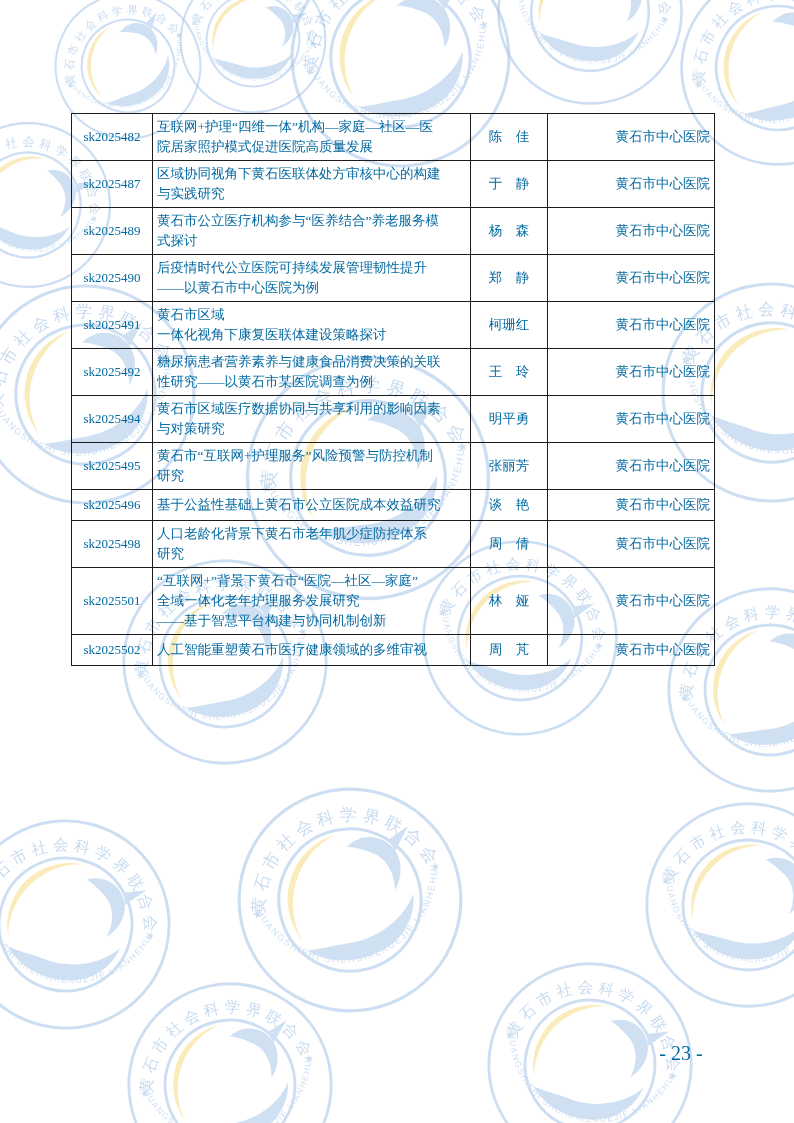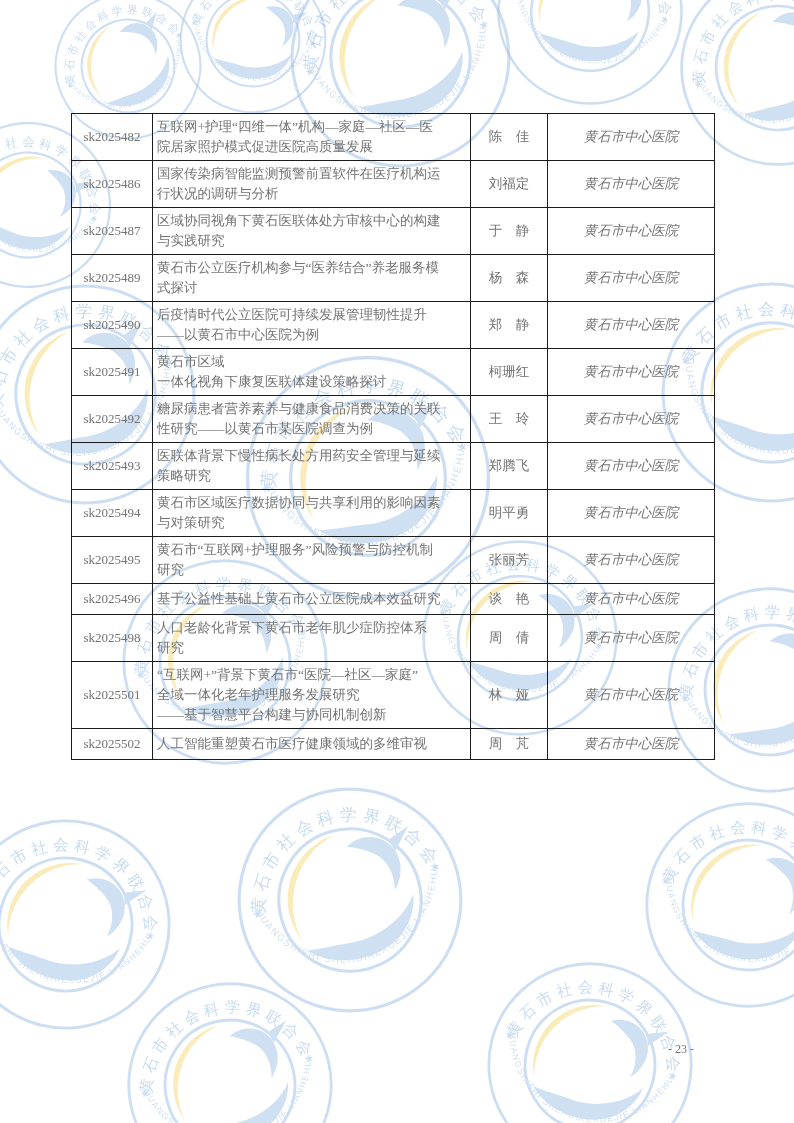--- a/index.html
+++ b/index.html
@@ -2,21 +2,21 @@
 <html><head>
 <meta charset="utf-8">
 <style>
   html,body{margin:0;padding:0;background:#ffffff;}
   .sheet{
     position:relative;
     width:794px;height:1123px;
     background:#ffffff;
     overflow:hidden;
     font-family:"Liberation Serif","DejaVu Serif",serif;
-    color:#737373;
+    color:#0369a1;
   }
   
   .wm{
     position:absolute;
     opacity:.5;
     pointer-events:none;
   }
   .wm-defs{position:absolute;width:0;height:0;}
   .ring{fill:none;stroke:#9cbfe6;stroke-width:3;}
   .arc{fill:none;stroke:none;}
@@ -45,28 +45,28 @@
   }
   td.c-id{
     width:81px;text-align:center;
     font-family:"Liberation Serif","DejaVu Serif",serif;
     font-size:13px;
   }
   td.c-title{
     width:318px;text-align:left;padding-right:6px;
   }
   td.c-name{width:77px;text-align:center;}
-  td.c-host{width:167px;text-align:center;font-style:italic;}
+  td.c-host{width:167px;text-align:right;}
   tr.h1{height:31px;}
   
   .page-number{
     position:absolute;
     left:646px;top:1042px;
     width:70px;
-    font-size:12px;
+    font-size:20px;
     text-align:center;
     z-index:2;
   }
 </style>
 </head>
 <body>
 
 <div class="sheet">
 
   <svg class="wm-defs" aria-hidden="true">
@@ -149,26 +149,20 @@
     </colgroup>
     <tbody id="table-body">
     <tr>
       <td class="c-id">sk2025482</td>
       <td class="c-title">互联网+护理“四维一体”机构—家庭—社区—医<br>院居家照护模式促进医院高质量发展</td>
       <td class="c-name">陈　佳</td>
       <td class="c-host">黄石市中心医院</td>
     </tr>
 
 
-    <tr>
-      <td class="c-id">sk2025486</td>
-      <td class="c-title">国家传染病智能监测预警前置软件在医疗机构运<br>行状况的调研与分析</td>
-      <td class="c-name">刘福定</td>
-      <td class="c-host">黄石市中心医院</td>
-    </tr>
 
     <tr>
       <td class="c-id">sk2025487</td>
       <td class="c-title">区域协同视角下黄石医联体处方审核中心的构建<br>与实践研究</td>
       <td class="c-name">于　静</td>
       <td class="c-host">黄石市中心医院</td>
     </tr>
 
 
     <tr>
@@ -192,26 +186,20 @@
       <td class="c-host">黄石市中心医院</td>
     </tr>
 
     <tr>
       <td class="c-id">sk2025492</td>
       <td class="c-title">糖尿病患者营养素养与健康食品消费决策的关联<br>性研究——以黄石市某医院调查为例</td>
       <td class="c-name">王　玲</td>
       <td class="c-host">黄石市中心医院</td>
     </tr>
 
-    <tr>
-      <td class="c-id">sk2025493</td>
-      <td class="c-title">医联体背景下慢性病长处方用药安全管理与延续<br>策略研究</td>
-      <td class="c-name">郑腾飞</td>
-      <td class="c-host">黄石市中心医院</td>
-    </tr>
 
     <tr>
       <td class="c-id">sk2025494</td>
       <td class="c-title">黄石市区域医疗数据协同与共享利用的影响因素<br>与对策研究</td>
       <td class="c-name">明平勇</td>
       <td class="c-host">黄石市中心医院</td>
     </tr>
 
     <tr>
       <td class="c-id">sk2025495</td>

